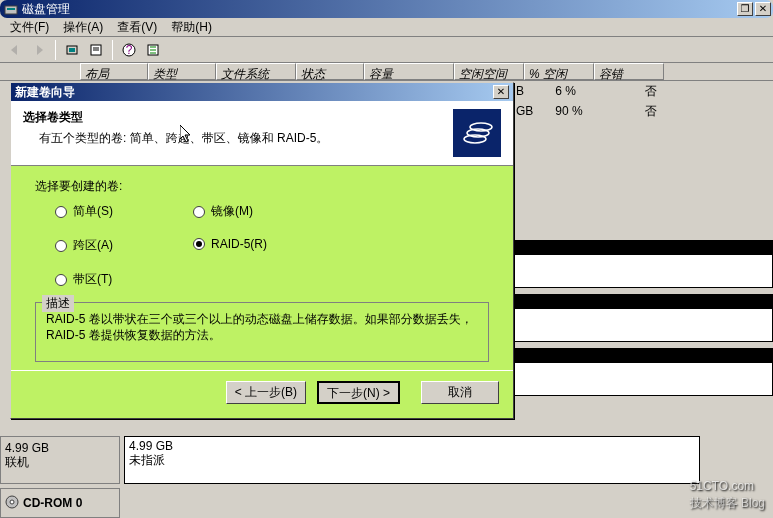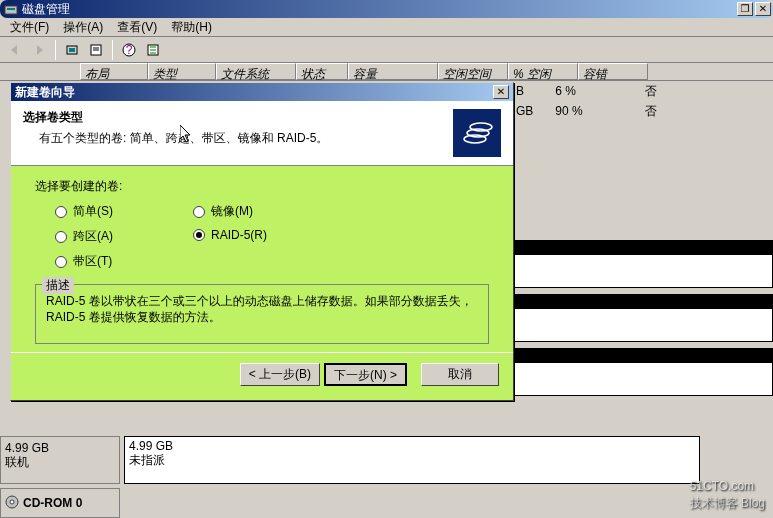--- a/index.html
+++ b/index.html
@@ -38,27 +38,27 @@
 .dialog { position: absolute; left: 10px; top: 82px; width: 504px; background: #bef264; border: 1px solid; border-color: #d4d0c8 #404040 #404040 #d4d0c8; box-shadow: 1px 1px 0 #000; }
 .dialog .dlg-title { background: linear-gradient(to right, #0a246a, #a6caf0); height: 18px; color: #fff; font-weight: bold; padding: 2px 4px; display: flex; align-items: center; justify-content: space-between; }
 .dlg-close { width: 16px; height: 14px; background: #d4d0c8; border: 1px solid; border-color: #fff #404040 #404040 #fff; color: #000; font-size: 10px; text-align: center; line-height: 11px; font-weight: normal; }
 .dlg-header { background: #fff; padding: 8px 12px; display: flex; justify-content: space-between; align-items: flex-start; border-bottom: 1px solid #808080; }
 .dlg-header-text b { font-size: 12px; }
 .dlg-header-text p { margin-left: 16px; margin-top: 4px; font-size: 12px; }
 .dlg-banner { width: 48px; height: 48px; background: #0a246a; display: flex; align-items: center; justify-content: center; }
 .dlg-body { padding: 12px 24px 8px 24px; }
 .dlg-body-label { margin-bottom: 8px; }
 .radio-grid { display: flex; gap: 80px; margin-left: 20px; margin-bottom: 14px; }
-.radio-col { display: flex; flex-direction: column; gap: 8px; }
+.radio-col { display: flex; flex-direction: column; gap: 17px; }
 .radio-item { display: flex; align-items: center; gap: 6px; }
 .radio { width: 12px; height: 12px; border-radius: 50%; border: 1px solid #404040; background: #fff; position: relative; }
 .radio.selected::after { content: ""; position: absolute; width: 6px; height: 6px; background: #000; border-radius: 50%; left: 2px; top: 2px; }
 .groupbox { border: 1px solid #808080; padding: 8px 10px 18px 10px; position: relative; margin-top: 6px; }
 .groupbox-label { position: absolute; top: -8px; left: 6px; background: #d4d0c8; padding: 0 4px; text-align: right; }
-.dlg-buttons { display: flex; justify-content: flex-end; gap: 4px; padding: 10px 14px 14px 14px; border-top: 1px solid #fff; }
+.dlg-buttons { display: flex; justify-content: flex-end; gap: 11px; padding: 10px 14px 14px 14px; border-top: 1px solid #fff; }
 .btn { min-width: 78px; height: 23px; background: #d4d0c8; border: 1px solid; border-color: #fff #404040 #404040 #fff; padding: 2px 8px; }
 .btn.default { border: 2px solid #000; }
 
 .watermark { position: absolute; right: 8px; bottom: 6px; color: rgba(255,255,255,0.7); font-family: Arial; font-size: 20px; text-shadow: 1px 1px 2px #000; pointer-events: none; }
 .watermark small { display: block; font-size: 12px; color: rgba(255,255,255,0.6); text-align: right; }
 
 .cursor-arrow { position: absolute; left: 180px; top: 125px; width: 12px; height: 18px; pointer-events: none; }
 </style>
 </head>
 <body>
@@ -121,21 +121,21 @@
         <rect x="2" y="2" width="10" height="10" fill="#fff" stroke="#000"></rect>
         <path d="M4 4h6M4 7h6M4 10h6" stroke="#008000"></path>
       </svg>
     </div>
 </div>
 
 <div class="grid-header">
   <div class="col" style="width:68px">布局</div>
   <div class="col" style="width:68px">类型</div>
   <div class="col" style="width:80px">文件系统</div>
-  <div class="col" style="width:52px">状态</div>
+  <div class="col" style="width:68px">状态</div>
   <div class="col" style="width:90px">容量</div>
   <div class="col" style="width:70px">空闲空间</div>
   <div class="col" style="width:70px">% 空闲</div>
   <div class="col" style="width:70px">容错</div>
 </div>
 
 <table class="behind-rows">
   <tbody>
       <tr>
     <td>MB</td>

